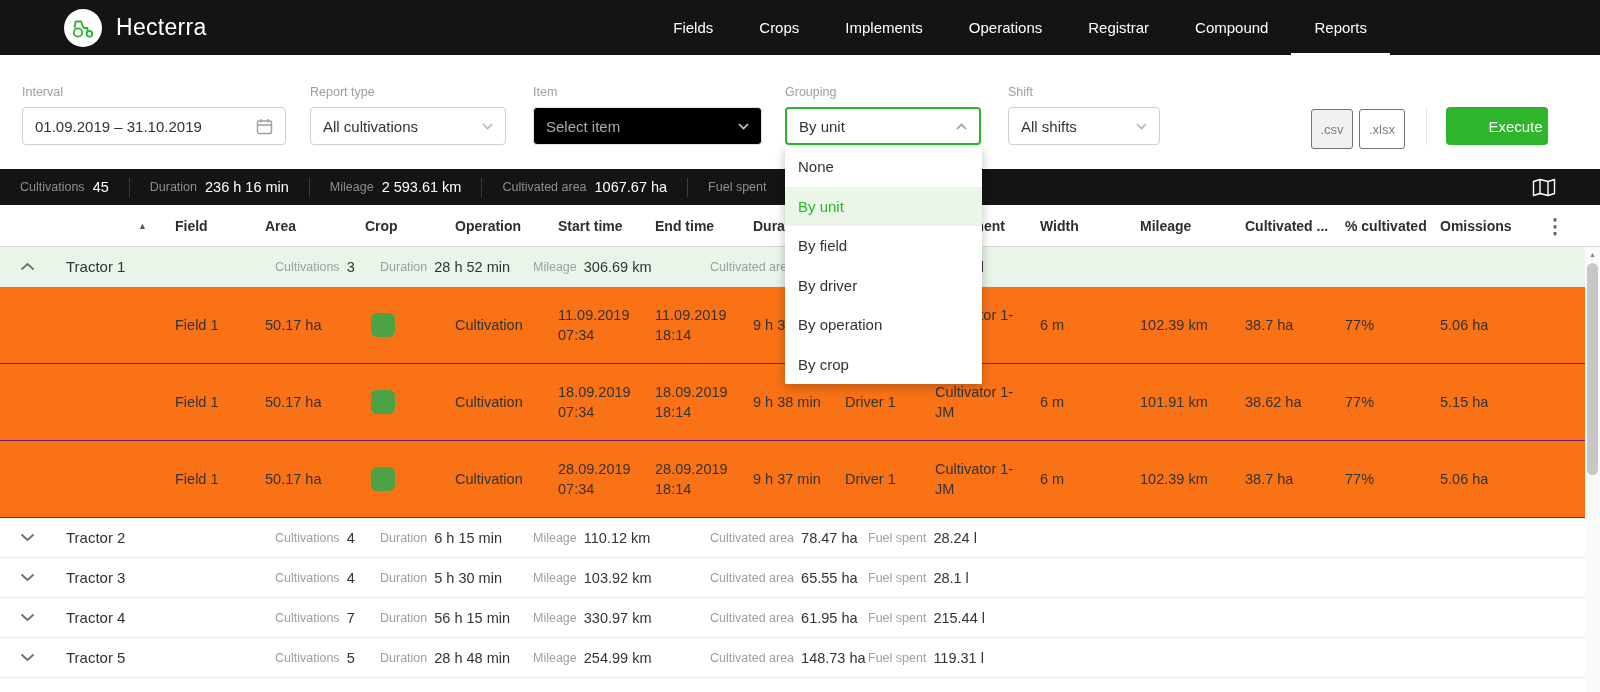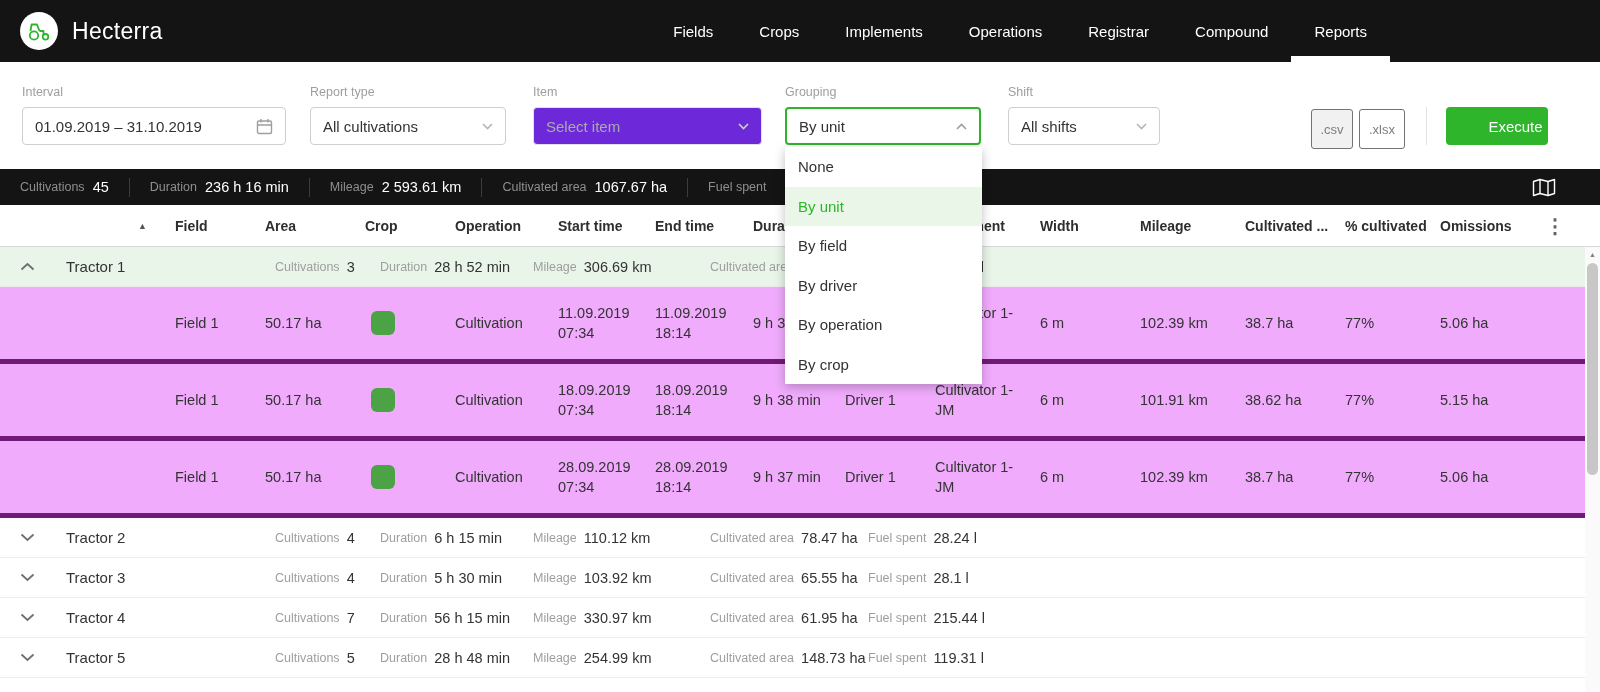--- a/index.html
+++ b/index.html
@@ -1,36 +1,36 @@
 <!DOCTYPE html>
 <html><head>
 <meta charset="utf-8">
 <style>
   * { margin:0; padding:0; box-sizing:border-box; }
   html,body { width:1600px; height:692px; }
   body { font-family:"Liberation Sans", sans-serif; background:#fff; overflow:hidden; }
   .app { position:relative; width:1600px; height:692px; overflow:hidden; background:#fff; }
 
   
-  .topnav { position:absolute; top:0; left:0; right:0; height:62px; background:#141414; display:flex; align-items:center; }
+  .topnav { position:absolute; top:0; left:0; right:0; height:55px; background:#141414; display:flex; align-items:center;padding-left:44px; }
   .brand { display:flex; align-items:center; gap:14px; margin-left:20px; }
   .logo { width:38px; height:38px; border-radius:50%; background:#fff; display:flex; align-items:center; justify-content:center; cursor:pointer; }
   .app-title { color:#fff; font-size:23px; letter-spacing:.3px; }
   .navlist { margin-left:auto; margin-right:210px; display:flex; height:62px; }
   .nav-item { position:relative; display:flex; align-items:center; padding:0 23px; color:#fff; font-size:15px; cursor:pointer; white-space:nowrap; }
   .nav-item .tab-ind { display:none; }
   .nav-item.active .tab-ind { display:block; position:absolute; left:0; right:0; bottom:0; height:6px; background:#fff; }
 
   
   .filters { position:absolute; top:62px; left:0; right:0; height:107px; background:#fff; }
   .control-label { position:absolute; top:23px; font-size:12.5px; color:#9e9e9e; }
   .box { position:absolute; top:45px; height:38px; border:1px solid #cfcfcf; border-radius:4px; background:#fff;
          display:flex; align-items:center; padding:0 12px; font-size:15px; color:#333; cursor:pointer; }
   .box .chev { margin-left:auto; display:flex; }
-  .box.disabled { background:#6d28d9; border-color:#e2e2e2; color:#ababab; cursor:default; }
+  .box.disabled { background:#000000; border-color:#e2e2e2; color:#ababab; cursor:default; }
   .box.focused { border:2px solid #2eb52c; }
   .export-btn { position:absolute; top:47px; height:40px; border:1px solid #737373; border-radius:3px;
                 display:flex; align-items:center; justify-content:center; font-size:13px; color:#7d7d7d; cursor:pointer; background:#fff;text-align:center; }
   .vdivider { position:absolute; top:45px; left:1426px; width:1px; height:38px; background:#e3e3e3; }
   .execute { position:absolute; top:45px; left:1446px; width:102px; height:38px; background:#2eb52c; color:#fff;
              border:none; border-radius:4px; font-size:15px; font-family:inherit; cursor:pointer;padding-left:37px; }
 
   
   .dropdown { position:absolute; left:785px; top:147px; width:197px; background:#fff; z-index:50;
               box-shadow:0 3px 10px rgba(0,0,0,.25); }
@@ -60,21 +60,21 @@
   .g-chev { margin-left:20px; width:18px; display:flex; cursor:pointer; }
   .g-name { margin-left:28px; width:152px; font-size:15px; color:#333; }
   .g-seg { display:flex; align-items:center; gap:7px; flex:none; }
   .g-seg .lbl { font-size:12.5px; color:#9e9e9e; white-space:nowrap; }
   .g-seg .val { font-size:14.5px; color:#333; white-space:nowrap; }
   .seg-cult { margin-left:57px; width:105px; }
   .seg-dur { width:153px; }
   .seg-mil { width:177px; }
   .seg-area { width:158px; }
 
-  .trow { height:77px; border-bottom:5px solid #701a75; background:#f0abfc; }
+  .trow { height:77px; border-bottom:1px solid #701a75; background:#f97316; }
   .td { display:flex; flex-direction:column; justify-content:center; padding-left:12px; font-size:14.5px; color:#333; line-height:20px; overflow:hidden; }
   .crop-swatch { width:24px; height:24px; border-radius:6px; background:#4ba346; margin-left:6px; }
 
   
   .scrollbar { position:absolute; right:0; top:247px; bottom:0; width:15px; background:#fafafa; z-index:60; }
   .sb-btn { height:15px; display:flex; align-items:center; justify-content:center; font-size:7px; color:#808080; cursor:pointer; }
   .sb-thumb { position:absolute; top:16px; left:2px; width:11px; height:212px; background:#c7c7c7; border-radius:6px; cursor:pointer; }
 </style>
 </head>
 <body>

